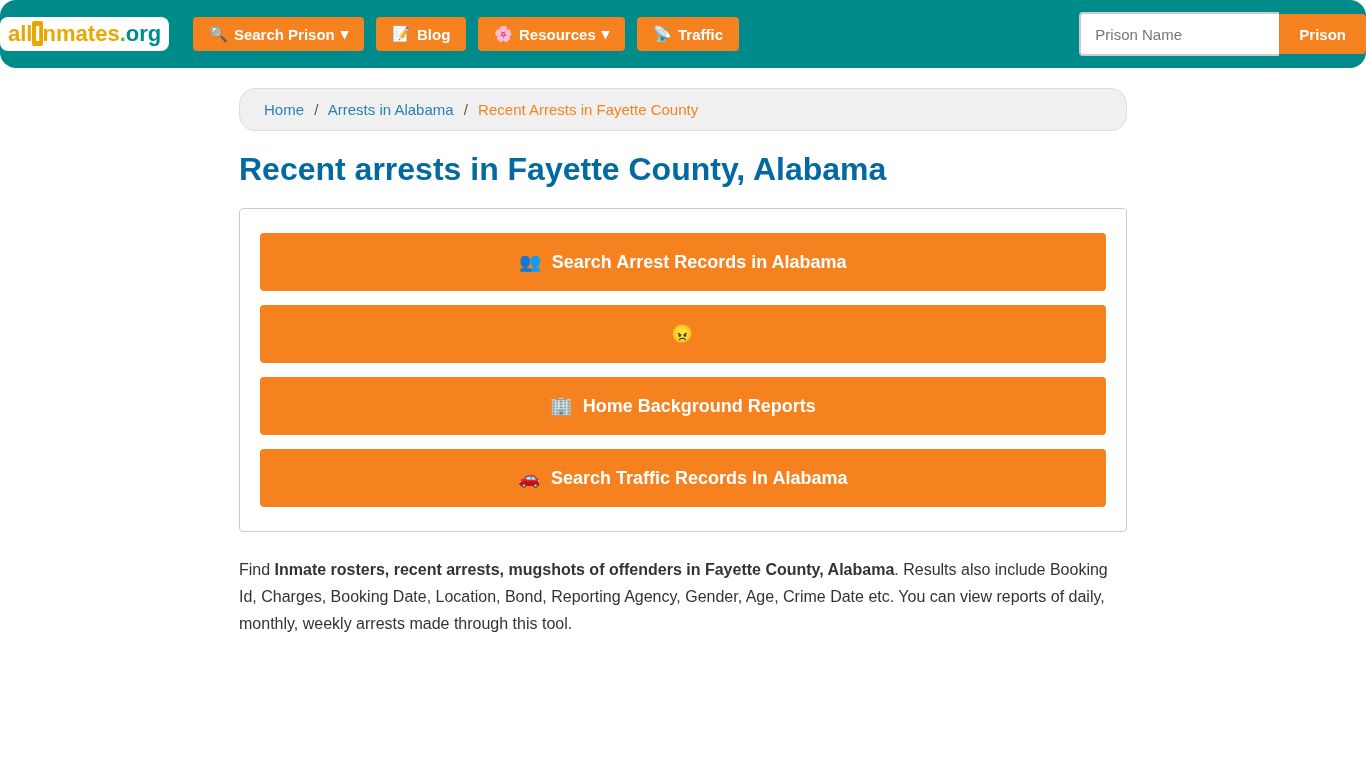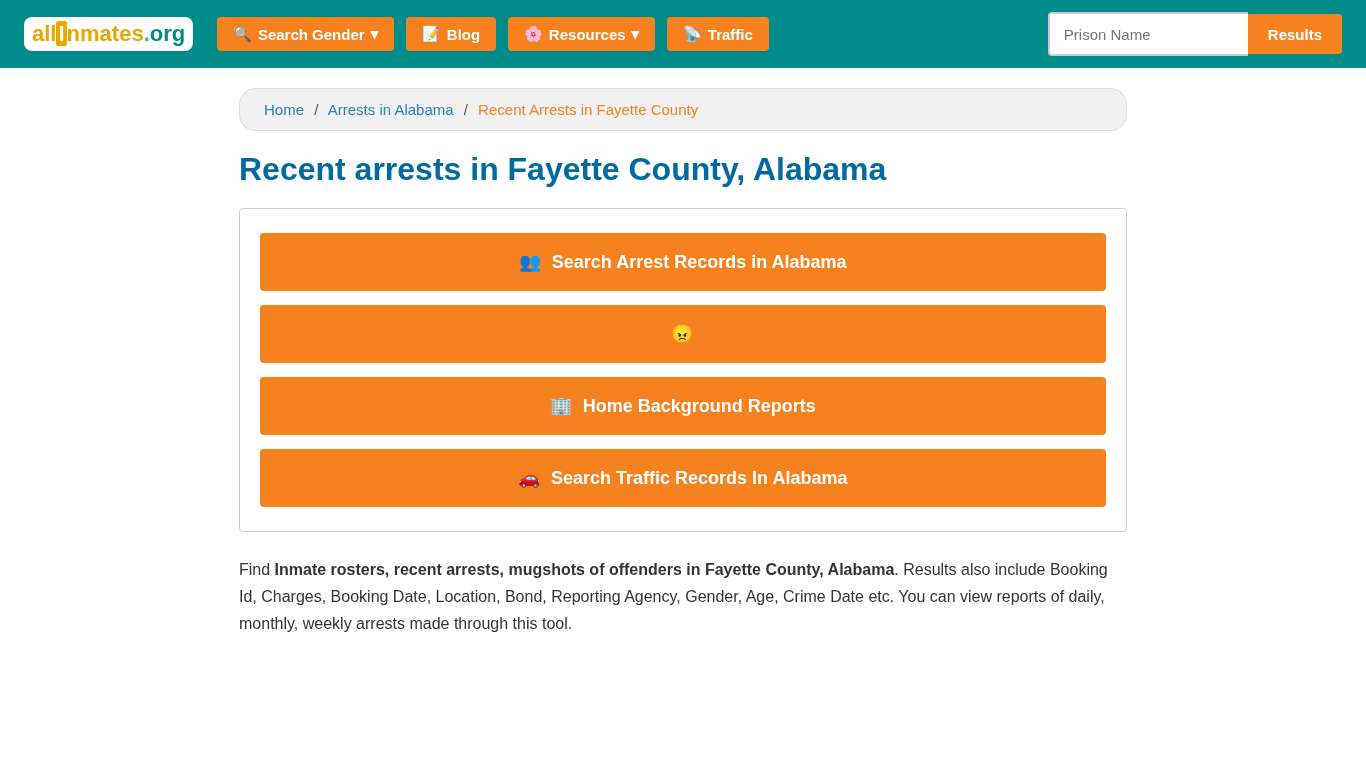--- a/index.html
+++ b/index.html
@@ -3,23 +3,24 @@
   <meta charset="utf-8">
   <style>
     * { margin: 0; padding: 0; box-sizing: border-box; }
     body { font-family: Arial, sans-serif; background: #fff; color: #333; font-size: 16px; }
 
     
     .header {
       background-color: #008B8B;
       display: flex;
       align-items: center;
-      padding: 8px 24px;
+      padding: 8px 0;
       gap: 12px;
       height: 68px;
+      border-radius: 16px;
     }
     .logo-area {
       display: flex;
       align-items: center;
       margin-right: 12px;
     }
     .logo-box {
       background: #fff;
       border-radius: 8px;
       padding: 4px 8px;
@@ -175,21 +176,21 @@
   <div class="logo-area">
     <div class="logo-box">
       <span style="font-size:22px;font-weight:900;font-family:'Arial Black',sans-serif;">
         <span style="color:#e8a800;">all</span><span style="color:#008B8B;background:#e8a800;border-radius:2px;padding:0 2px;color:#fff;">I</span><span style="color:#e8a800;">nmates</span><span style="color:#4caf50;">.</span><span style="color:#008B8B;">org</span>
       </span>
     </div>
   </div>
 
   <button class="nav-btn">
     <span>🔍</span>
-    <span>Search Gender</span>
+    <span>Search Prison</span>
     <span>▾</span>
   </button>
 
   <button class="nav-btn-plain">
     <span>📝</span>
     <span>Blog</span>
   </button>
 
   <button class="nav-btn">
     <span>🌸</span>
@@ -198,21 +199,21 @@
   </button>
 
   <button class="nav-btn-plain">
     <span>📡</span>
     <span>Traffic</span>
   </button>
 
   <div class="search-area">
     <input class="prison-input" type="text" placeholder="Prison Name" style="">
     <button class="search-btn">
-      <span>Results</span>
+      <span>Prison</span>
     </button>
   </div>
 </header>
 
 <main class="content">
 
   <nav class="breadcrumb">
     <a href="#">Home</a>
     <span class="sep">/</span>
     <a href="#">Arrests in Alabama</a>

